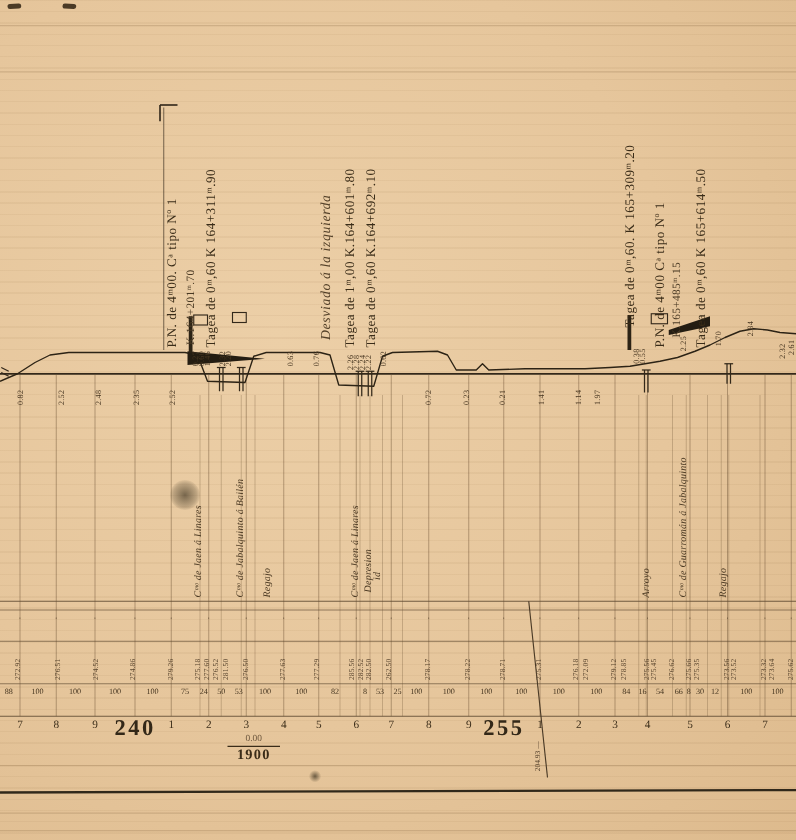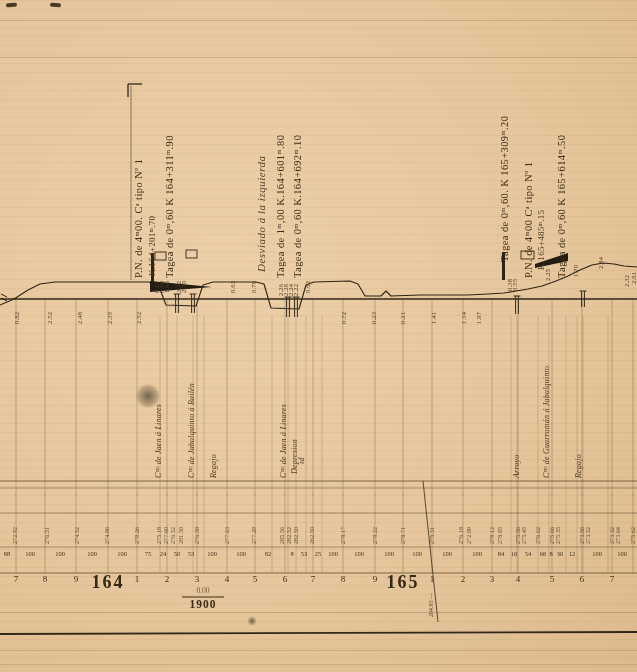--- a/index.html
+++ b/index.html
@@ -239,31 +239,31 @@
     <div class="dist" style="left: 528px; top: 551px;">54</div>
     <div class="dist" style="left: 543px; top: 551px;">66</div>
     <div class="dist" style="left: 551px; top: 551px;">8</div>
     <div class="dist" style="left: 560px; top: 551px;">30</div>
     <div class="dist" style="left: 572px; top: 551px;">12</div>
     <div class="dist" style="left: 597px; top: 551px;">100</div>
     <div class="dist" style="left: 622px; top: 551px;">100</div>
     <div class="hecto" style="left: 16px; top: 575px;">7</div>
     <div class="hecto" style="left: 45px; top: 575px;">8</div>
     <div class="hecto" style="left: 76px; top: 575px;">9</div>
-    <div class="km" style="left: 108px; top: 573px;">164</div>
+    <div class="km" style="left: 108px; top: 573px;">240</div>
     <div class="hecto" style="left: 137px; top: 575px;">1</div>
     <div class="hecto" style="left: 167px; top: 575px;">2</div>
     <div class="hecto" style="left: 197px; top: 575px;">3</div>
     <div class="hecto" style="left: 227px; top: 575px;">4</div>
     <div class="hecto" style="left: 255px; top: 575px;">5</div>
     <div class="hecto" style="left: 285px; top: 575px;">6</div>
     <div class="hecto" style="left: 313px; top: 575px;">7</div>
     <div class="hecto" style="left: 343px; top: 575px;">8</div>
     <div class="hecto" style="left: 375px; top: 575px;">9</div>
-    <div class="km" style="left: 403px; top: 573px;">165</div>
+    <div class="km" style="left: 403px; top: 573px;">255</div>
     <div class="hecto" style="left: 432px; top: 575px;">1</div>
     <div class="hecto" style="left: 463px; top: 575px;">2</div>
     <div class="hecto" style="left: 492px; top: 575px;">3</div>
     <div class="hecto" style="left: 518px; top: 575px;">4</div>
     <div class="hecto" style="left: 552px; top: 575px;">5</div>
     <div class="hecto" style="left: 582px; top: 575px;">6</div>
     <div class="hecto" style="left: 612px; top: 575px;">7</div>
     <div class="tick" style="left: 16px; top: 492px;">·</div>
     <div class="tick" style="left: 45px; top: 492px;">·</div>
     <div class="tick" style="left: 76px; top: 492px;">·</div>

